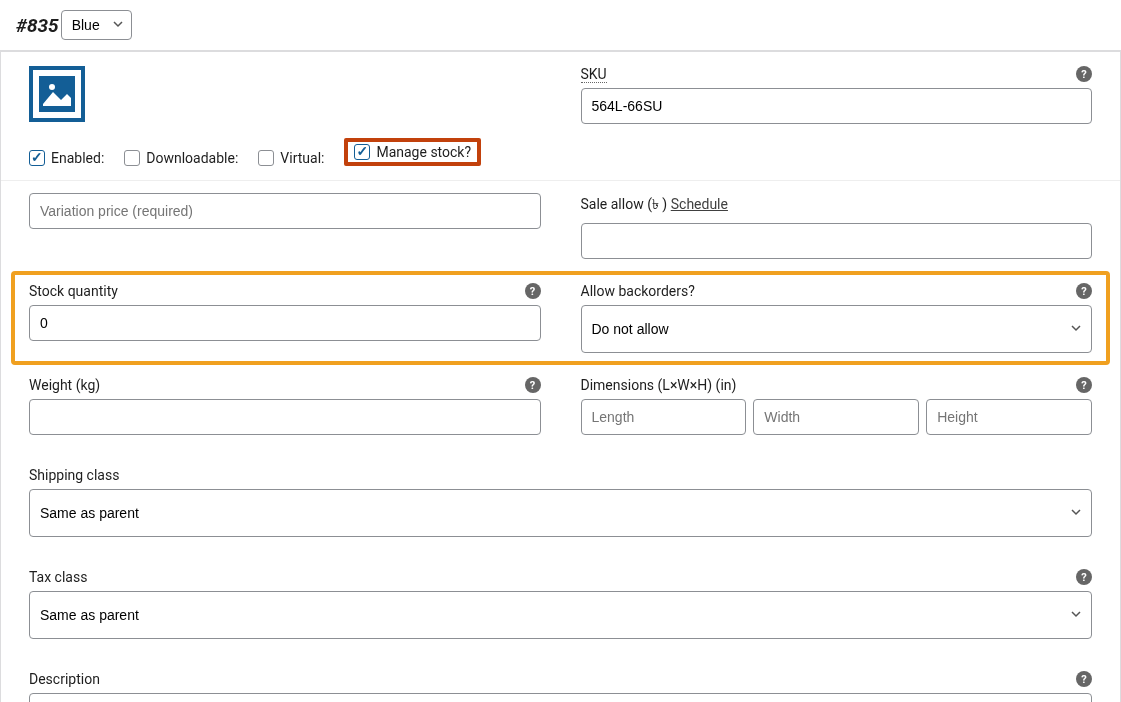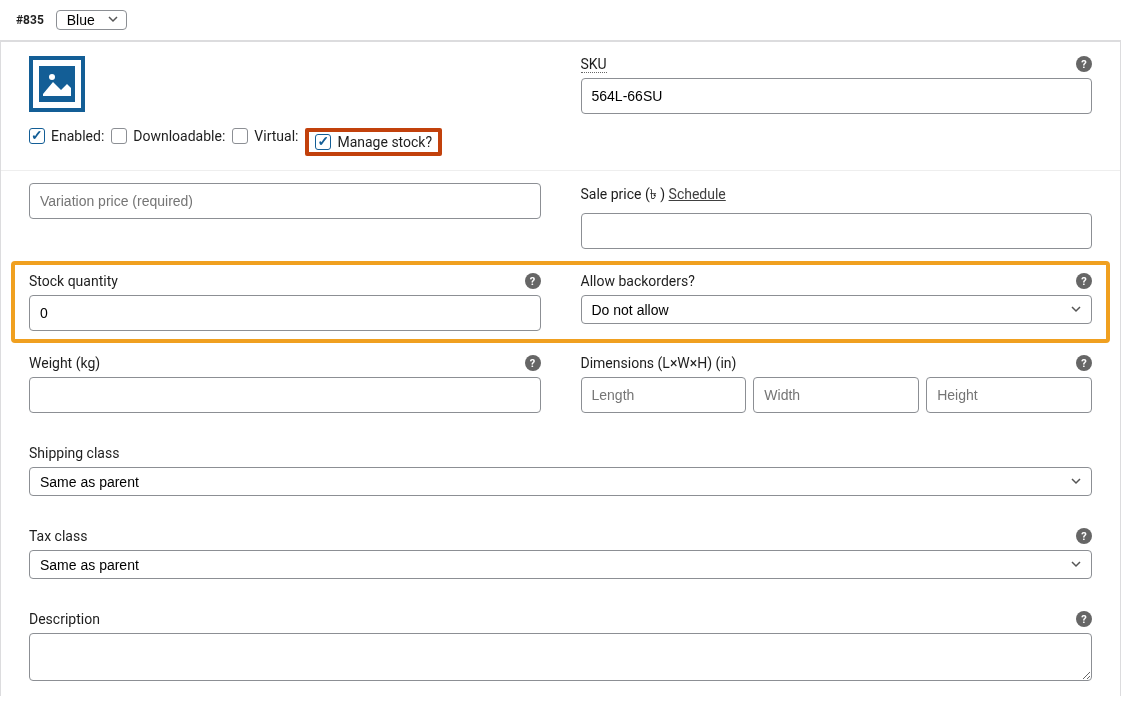--- a/index.html
+++ b/index.html
@@ -1,41 +1,41 @@
 <!DOCTYPE html>
 <html><head>
   <meta charset="utf-8">
   <style>
     * { box-sizing: border-box; margin: 0; padding: 0; }
     body { font-family: -apple-system, BlinkMacSystemFont, "Segoe UI", Roboto, sans-serif; font-size: 14px; color: #1e1e1e; background: #fff; }
     .container { width: 1121px; }
     .header-bar { display: flex; align-items: center; padding: 10px 16px; border-bottom: 1px solid #dcdcde; }
-    .var-id { font-weight: 700; font-size: 12px; margin-right: 12px; }
-    .attr-select { border: 1px solid #8c8f94; border-radius: 4px; height: 20px; padding: 0 30px 0 10px; font-size: 14px; background: #fff; appearance: none; position: relative; }
+    .var-id { font-weight: 700; font-size: 19px; margin-right: 2px; font-style: italic; }
+    .attr-select { border: 1px solid #8c8f94; border-radius: 4px; height: 30px; padding: 0 30px 0 10px; font-size: 14px; background: #fff; appearance: none; position: relative; }
     .select-wrap { position: relative; display: inline-block; }
     .select-wrap .chev { position: absolute; right: 8px; top: 50%; transform: translateY(-50%); pointer-events: none; color: #555; }
     .panel { border-top: 1px solid #dcdcde; border-left: 1px solid #dcdcde; border-right: 1px solid #dcdcde; }
     .section { padding: 14px 28px; border-bottom: 1px solid #eee; }
     .top-section { display: flex; align-items: flex-start; }
     .left-col { flex: 1; padding-right: 20px; }
     .right-col { flex: 1; padding-left: 20px; }
     .image-placeholder { width: 56px; height: 56px; border: 4px solid #135e96; display: flex; align-items: center; justify-content: center; margin-bottom: 16px; cursor: pointer; }
-    .checkbox-row { display: flex; align-items: flex-start; gap: 7px; margin-top: 6px; }
+    .checkbox-row { display: flex; align-items: flex-end; gap: 20px; margin-top: 6px; }
     .checkbox-item { display: flex; align-items: center; gap: 6px; }
     .checkbox-item input[type="checkbox"] { width: 16px; height: 16px; border: 1px solid #8c8f94; border-radius: 3px; appearance: none; cursor: pointer; position: relative; }
     .checkbox-item input[type="checkbox"]:checked { background: #fff; border-color: #135e96; }
     .checkbox-item input[type="checkbox"]:checked::after { content: '✓'; position: absolute; top: -2px; left: 1px; color: #135e96; font-size: 14px; font-weight: bold; }
     .highlight-box { border: 4px solid #c2410c; border-radius: 2px; padding: 2px 6px; display: inline-flex; align-items: center; gap: 6px; }
     .form-row { display: flex; padding: 12px 28px; gap: 40px; }
     .form-row.highlighted { border: 4px solid #f0a020; border-radius: 4px; margin: 0 10px; padding: 8px 14px; }
     .field { flex: 1; position: relative; }
     .field label { display: block; margin-bottom: 6px; font-size: 14px; color: #1e1e1e; }
     .field input[type="text"], .field input[type="number"], .field textarea { width: 100%; border: 1px solid #8c8f94; border-radius: 4px; height: 36px; padding: 0 10px; font-size: 14px; }
     .field textarea { height: 48px; padding: 8px 10px; resize: vertical; }
-    .field select { width: 100%; border: 1px solid #8c8f94; border-radius: 4px; height: 29px; padding: 0 30px 0 10px; font-size: 14px; background: #fff; appearance: none; }
+    .field select { width: 100%; border: 1px solid #8c8f94; border-radius: 4px; height: 48px; padding: 0 30px 0 10px; font-size: 14px; background: #fff; appearance: none; }
     .help-icon { position: absolute; right: 0; top: 0; width: 16px; height: 16px; border-radius: 50%; background: #666; color: #fff; font-size: 11px; font-weight: bold; display: flex; align-items: center; justify-content: center; cursor: help; }
     .schedule-link { color: #404040; text-decoration: underline; cursor: pointer; }
     .dotted-underline { border-bottom: 1px dotted #666; }
     .dims-row { display: flex; gap: 7px; }
     .dims-row input { flex: 1; border: 1px solid #8c8f94; border-radius: 4px; height: 36px; padding: 0 10px; font-size: 14px; }
     .full-width { padding: 12px 28px; }
     .full-width .field { width: 100%; margin-top: 8px; }
     .select-field-wrap { position: relative; }
     .select-field-wrap .chev { position: absolute; right: 10px; top: 50%; transform: translateY(-50%); pointer-events: none; color: #555; }
   </style>
@@ -96,21 +96,21 @@
         </div>
       </div>
     </div>
 
     <div class="form-row">
       <div class="field">
         <input type="text" placeholder="Variation price (required)" style="">
       </div>
       <div class="field">
         <label>
-          <span>Sale price (৳ )</span>
+          <span>Sale allow (৳ )</span>
           <a class="schedule-link">Schedule</a>
         </label>
         <input type="text" style="">
       </div>
     </div>
 
     <div class="form-row highlighted">
       <div class="field">
         <label>Stock quantity</label>
         <span class="help-icon">?</span>

